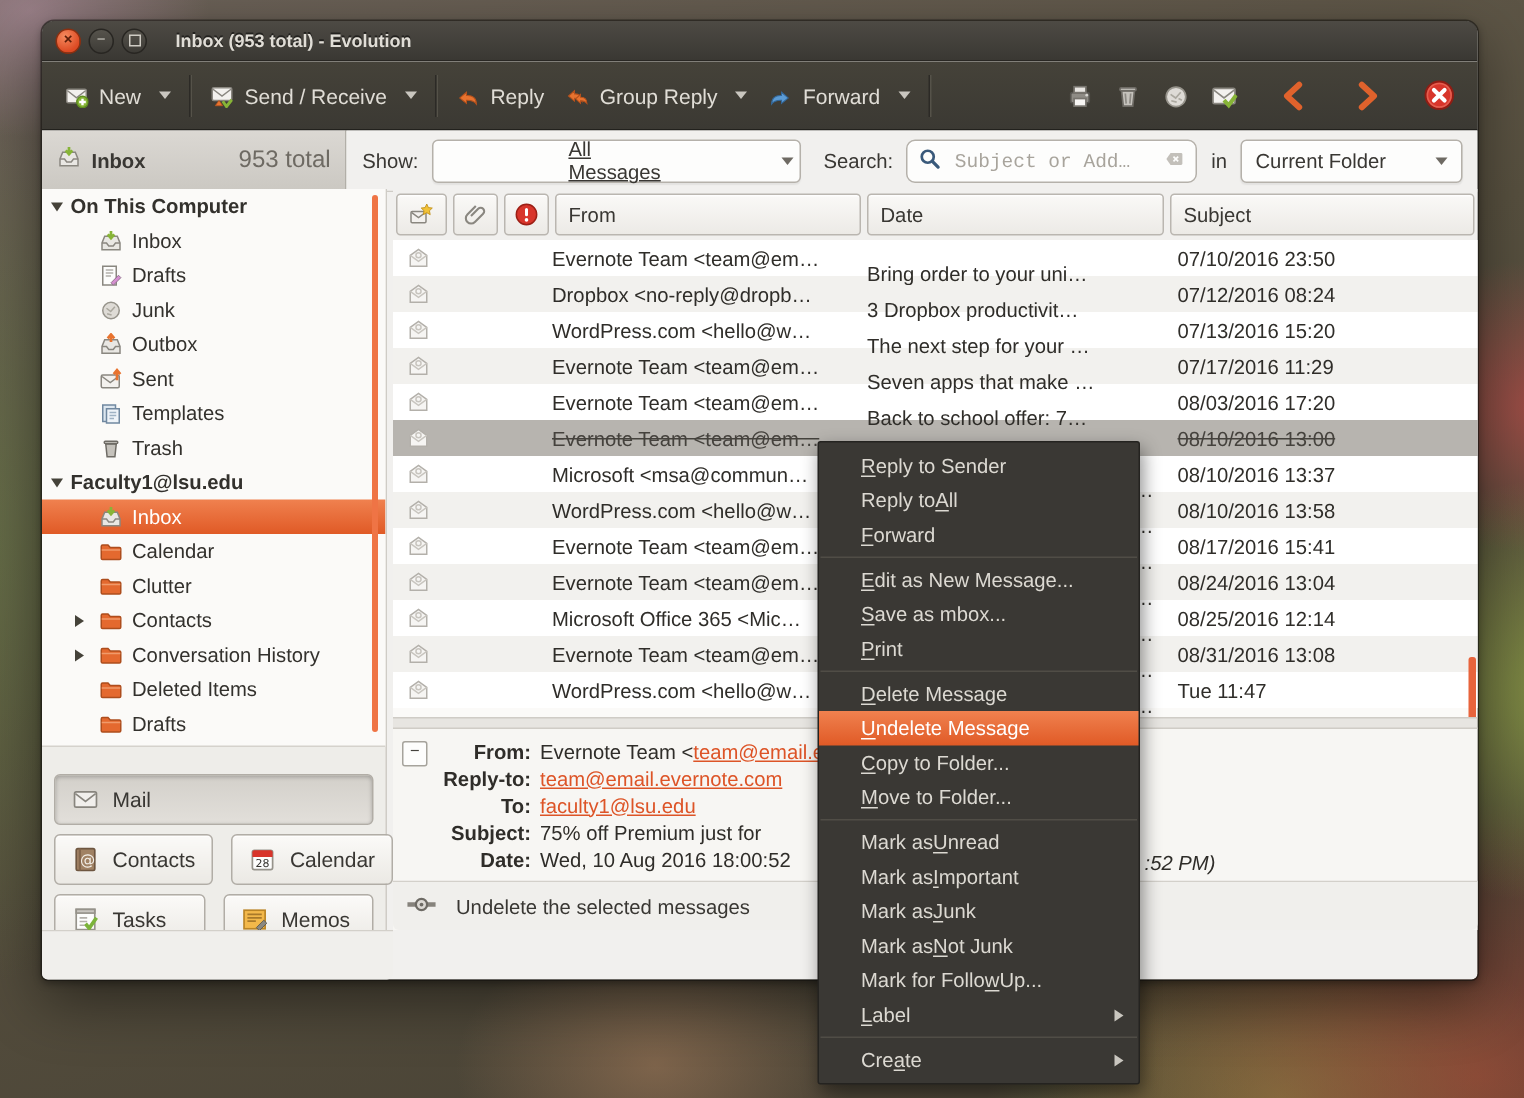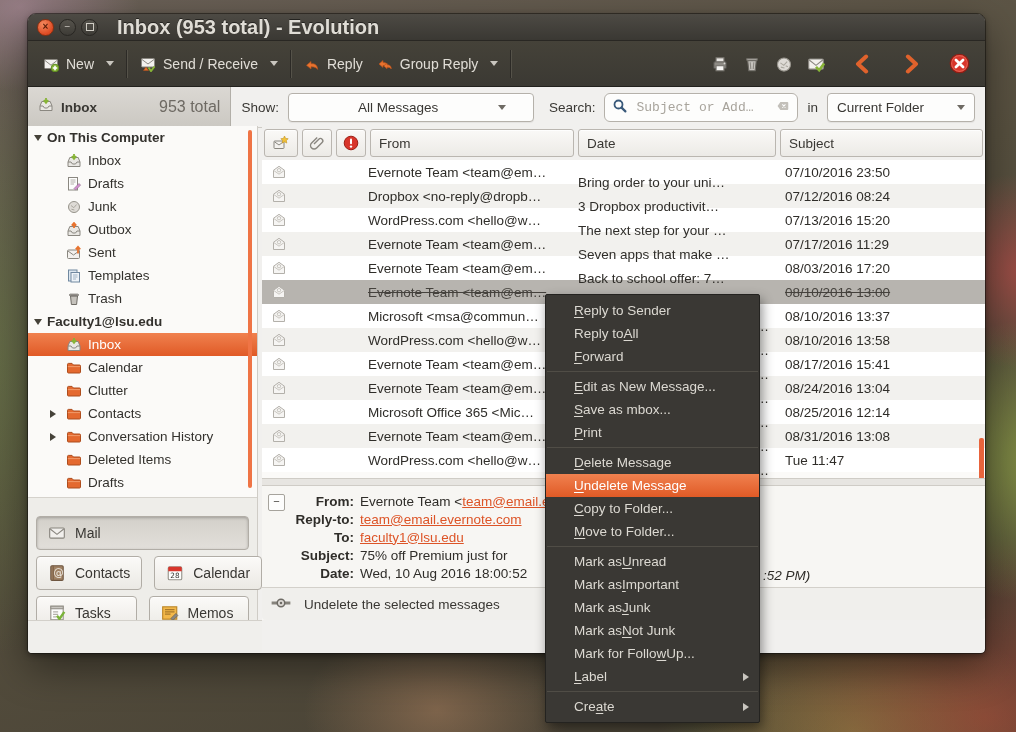--- a/index.html
+++ b/index.html
@@ -20,42 +20,42 @@
     background:#f1f0ee;border-radius:8px 8px 4px 4px;
     box-shadow:0 2px 6px rgba(0,0,0,.4),0 14px 40px rgba(0,0,0,.45);outline:1px solid rgba(20,18,14,.55);}
   
   .titlebar{height:26px;background:linear-gradient(#4d4a44,#3a3833);border-radius:7px 7px 0 0;
     display:flex;align-items:center;padding:0 9px;border-bottom:1px solid #292723;}
   .wbtn{width:17px;height:17px;border-radius:50%;margin-right:5px;display:inline-flex;
     align-items:center;justify-content:center;font-size:10px;line-height:1;box-sizing:border-box;}
   .wbtn.close{background:radial-gradient(circle at 35% 28%,#f58a5e,#dd4b24 70%);border:1px solid #8c2f10;color:#5c1d08;font-weight:bold;}
   .wbtn.minmax{background:linear-gradient(#56534c,#3d3b36);border:1px solid #282622;color:#cfccc4;}
   .wbtn .sq{width:6px;height:6px;border:1.5px solid #cfccc4;display:block;}
-  .title{color:#e0ddd6;font-weight:bold;font-size:20px;margin-left:14px;white-space:nowrap;
+  .title{color:#e0ddd6;font-weight:bold;font-size:12px;margin-left:14px;white-space:nowrap;
     text-shadow:0 -1px 0 rgba(0,0,0,.5);}
   
   .toolbar{height:45px;background:linear-gradient(#454239,#3b3933);display:flex;align-items:center;
     padding:0 8px;border-bottom:1px solid #22211d;}
   .tool{display:flex;align-items:center;gap:7px;color:#e0ddd6;font-size:14px;padding:6px 7px;
     border-radius:3px;white-space:nowrap;}
   .caret{width:0;height:0;border-left:4px solid transparent;border-right:4px solid transparent;
     border-top:5px solid #c9c6bf;margin-left:5px;}
   .tsep{width:0;height:28px;border-left:1px solid #2c2a26;border-right:1px solid #555249;margin:0 5px;}
   .tool-right{margin-left:auto;display:flex;align-items:center;}
   
   .filter-row{height:40px;display:flex;border-bottom:1px solid #cfccc6;}
   .sidebar-header{width:230px;box-sizing:border-box;background:linear-gradient(#dbd8d3,#cbc8c2);
     border-right:1px solid #b2afa8;display:flex;align-items:center;padding:0 10px;gap:7px;}
   .sidebar-header .sh-title{font-weight:bold;font-size:13.5px;color:#393733;}
   .sidebar-header .sh-count{margin-left:auto;font-size:16px;color:#6e6a63;}
   .filter-main{flex:1;display:flex;align-items:center;background:#f1f0ee;padding:0 10px;gap:9px;
     font-size:13.5px;color:#393733;}
   .dropdown{background:#fdfdfc;border:1px solid #b5b1aa;border-radius:4px;height:27px;
     display:flex;align-items:center;padding:0 9px;box-shadow:inset 0 1px 0 #fff,0 1px 1px rgba(0,0,0,.06);}
-  .dd-show{width:226px;}.dd-show span{margin-left:60px;}
+  .dd-show{width:226px;}.dd-show span{margin-left:81px;text-decoration:underline;}
   .dd-scope{width:128px;text-align:right;}
   .dd-caret{margin-left:auto;width:0;height:0;border-left:4px solid transparent;border-right:4px solid transparent;border-top:5px solid #6e6a63;}
   .searchbox{width:178px;background:#fdfdfc;border:1px solid #b5b1aa;border-radius:6px;height:27px;
     display:flex;align-items:center;padding:0 7px;gap:6px;box-shadow:inset 0 1px 0 #fff;}
   .searchbox input{border:none;outline:none;flex:1;min-width:0;font-size:13px;background:transparent;
     font-family:Liberation Mono, monospace;color:#1d4ed8;}
   .searchbox input::placeholder{color:#a8a49c;}
   
   .sidebar{position:absolute;left:0;top:112px;width:230px;bottom:33px;box-sizing:border-box;
     background:#eeede9;border-right:1px solid #cfccc6;}
@@ -178,20 +178,29 @@
       <div class="tool">
         <span style="display: inline-flex;">
           <svg width="16" height="16" viewBox="0 0 16 16" xmlns="http://www.w3.org/2000/svg">
             <path d="M6 4.5 L2 8 L6 11.4 V9.5 C8.5 9.4 10 10.2 11 11.7 C11 8 9 6.4 6 6.6 Z" fill="#e8732f" stroke="#b5511c" stroke-width=".7"></path>
             <path d="M10 7 L6.8 9.9 L10 12.8 V11.2 C12.2 11.1 13.4 11.8 14.3 13 C14.3 10 12.6 8.7 10 8.8 Z" fill="#e8732f" stroke="#b5511c" stroke-width=".7"></path>
           </svg>
         </span>
         <span>Group Reply</span>
         <span class="caret"></span>
       </div>
+      <div class="tool">
+        <span style="display: inline-flex;">
+          <svg width="16" height="16" viewBox="0 0 16 16" xmlns="http://www.w3.org/2000/svg">
+            <path d="M9 5.5 L13.5 9.3 L9 13 V10.8 C5.7 10.7 3.6 11.6 2.4 13.4 C2.4 9.3 5 7.4 9 7.7 Z" fill="#5b9bd5" stroke="#336799" stroke-width=".7"></path>
+          </svg>
+        </span>
+        <span>Forward</span>
+        <span class="caret"></span>
+      </div>
       <div class="tsep"></div>
       <div class="tool-right">
         <div class="tool">
           <span style="display: inline-flex;">
             <svg width="18" height="18" viewBox="0 0 16 16" xmlns="http://www.w3.org/2000/svg">
               <rect x="2.5" y="6" width="11" height="6" rx="1" fill="#8e8b85" stroke="#55534e"></rect>
               <rect x="4.5" y="2.5" width="7" height="3.5" fill="#e8e6e2" stroke="#77746e"></rect>
               <rect x="4.5" y="9.5" width="7" height="4.5" fill="#f7f6f4" stroke="#77746e"></rect>
               <circle cx="12" cy="7.5" r=".8" fill="#d8d6d2"></circle>
             </svg>

